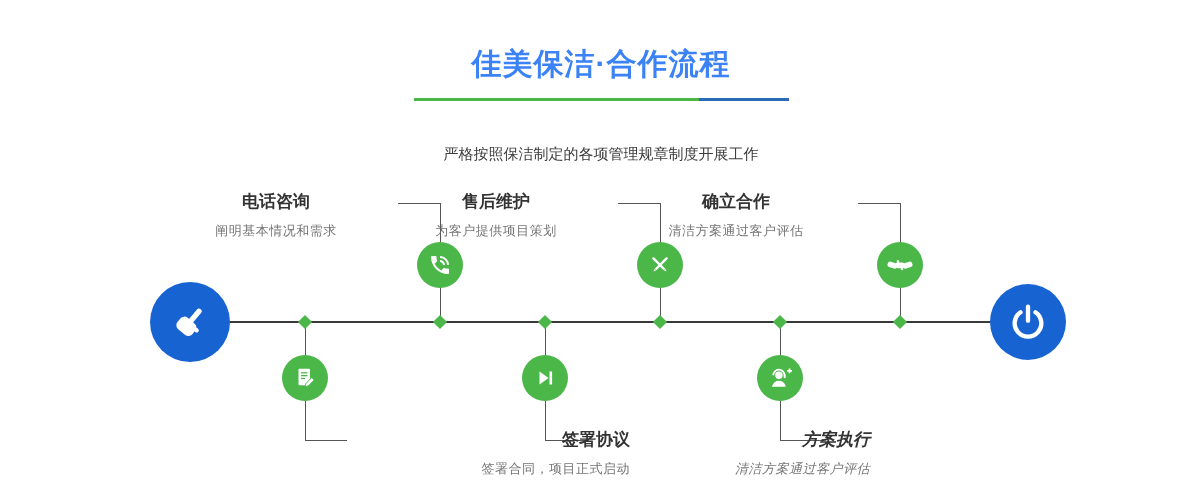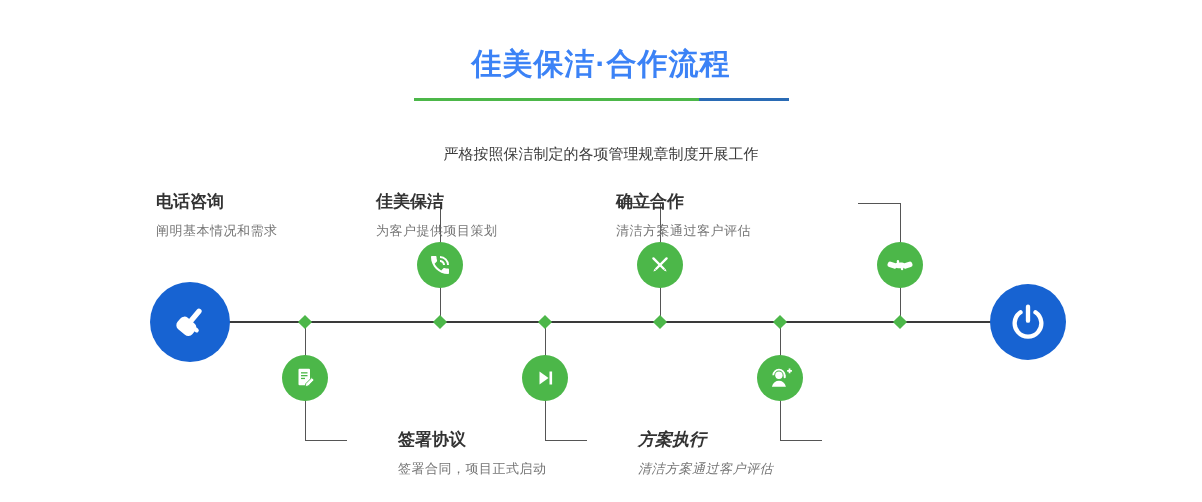--- a/index.html
+++ b/index.html
@@ -23,22 +23,22 @@
   .hline{position:absolute;height:1px;background:#555;}
   .gcircle{
     position:absolute;width:46px;height:46px;border-radius:50%;background:#4cb749;
     display:flex;align-items:center;justify-content:center;
   }
   .bcircle{
     position:absolute;border-radius:50%;background:#1763d2;
     display:flex;align-items:center;justify-content:center;
   }
   .diamond{position:absolute;width:10px;height:10px;background:#4cb749;transform:rotate(45deg);}
-  .step-top{position:absolute;text-align:left;width:240px;}
-  .step-bottom{position:absolute;text-align:left;width:280px;margin-left:48px;}
+  .step-top{position:absolute;text-align:center;width:240px;}
+  .step-bottom{position:absolute;text-align:right;width:280px;}
   .step-title{font-size:17px;font-weight:bold;color:#333;}
   .step-desc{font-size:13px;color:#757575;margin-top:9px;letter-spacing:0.5px;}
   .icon-wrap{display:flex;align-items:center;justify-content:center;line-height:0;}
 </style>
 </head>
 <body>
 
 <div class="canvas">
 
   <div class="page-title">佳美保洁·合作流程</div>
@@ -158,21 +158,21 @@
   <div class="diamond" style="left:540px;top:317px;"></div>
   <div class="diamond" style="left:655px;top:317px;"></div>
   <div class="diamond" style="left:775px;top:317px;"></div>
   <div class="diamond" style="left:895px;top:317px;"></div>
 
   <div class="step-top" style="left:156px;top:190px;">
     <div class="step-title">电话咨询</div>
     <div class="step-desc">阐明基本情况和需求</div>
   </div>
   <div class="step-top" style="left:376px;top:190px;">
-    <div class="step-title">佳美保洁</div>
+    <div class="step-title">售后维护</div>
     <div class="step-desc">为客户提供项目策划</div>
   </div>
   <div class="step-top" style="left:616px;top:190px;">
     <div class="step-title">确立合作</div>
     <div class="step-desc">清洁方案通过客户评估</div>
   </div>
 
   <div class="step-bottom" style="left:350px;top:428px;">
     <div class="step-title">签署协议</div>
     <div class="step-desc">签署合同，项目正式启动</div>

